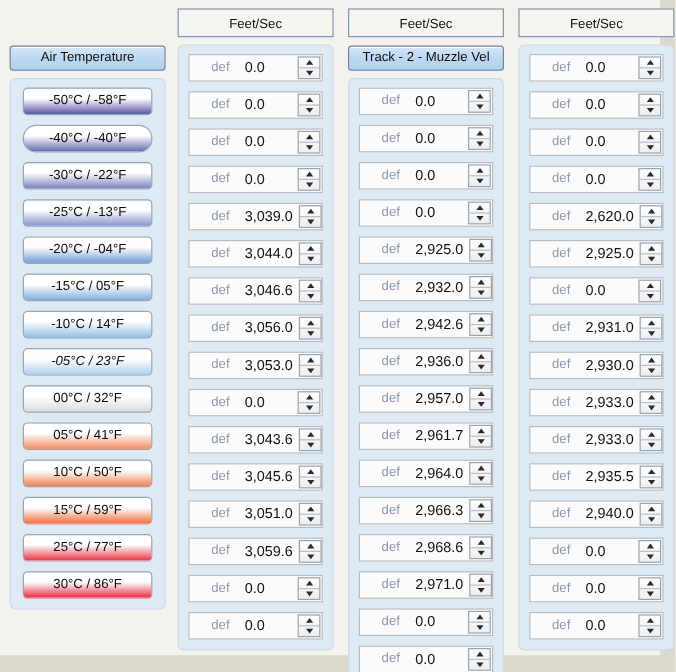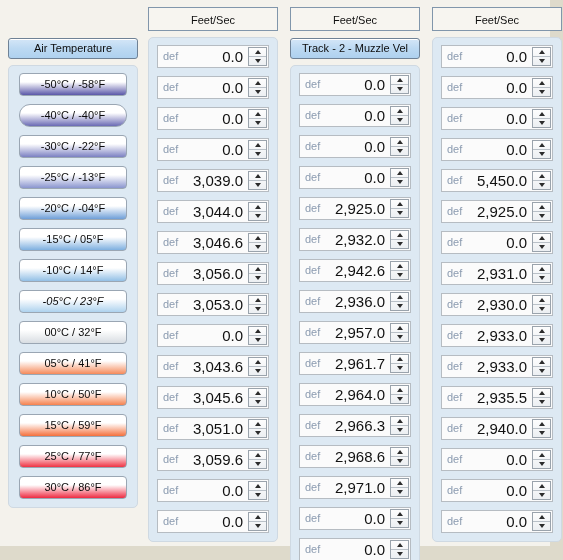--- a/index.html
+++ b/index.html
@@ -126,31 +126,31 @@
     box-sizing: border-box;
     border: 1px solid #b6bcc2;
     background: #fbfbfb;
     display: flex;
     align-items: stretch;
     position: relative;
   }
   .numbox .def {
     width: 28px;
     line-height: 21px;
-    padding-left: 5px;
+    padding-left: 18px;
     font-size: 11px;
     color: #8b9bb0;
     flex: 0 0 auto;
   }
   .numbox .val {
     flex: 1 1 auto;
-    text-align: right;
+    text-align: left;
     line-height: 21px;
     padding-right: 5px;
-    font-size: 15px;
+    font-size: 12px;
     color: #111;
   }
   .spin {
     flex: 0 0 auto;
     width: 17px;
     margin: 1px 1px 1px 0;
     border: 1px solid #9aa3ac;
     background: linear-gradient(to bottom, #fdfdfd, #eceff2);
     display: flex;
     flex-direction: column;
@@ -604,21 +604,21 @@
             <div class="val">0.0</div>
             <div class="spin">
               <div class="arrow up"></div>
               <div class="arrow down"></div>
             </div>
           </div>
         </div>
         <div class="row">
           <div class="numbox">
             <div class="def">def</div>
-            <div class="val">5,450.0</div>
+            <div class="val">2,620.0</div>
             <div class="spin">
               <div class="arrow up"></div>
               <div class="arrow down"></div>
             </div>
           </div>
         </div>
         <div class="row">
           <div class="numbox">
             <div class="def">def</div>
             <div class="val">2,925.0</div>

